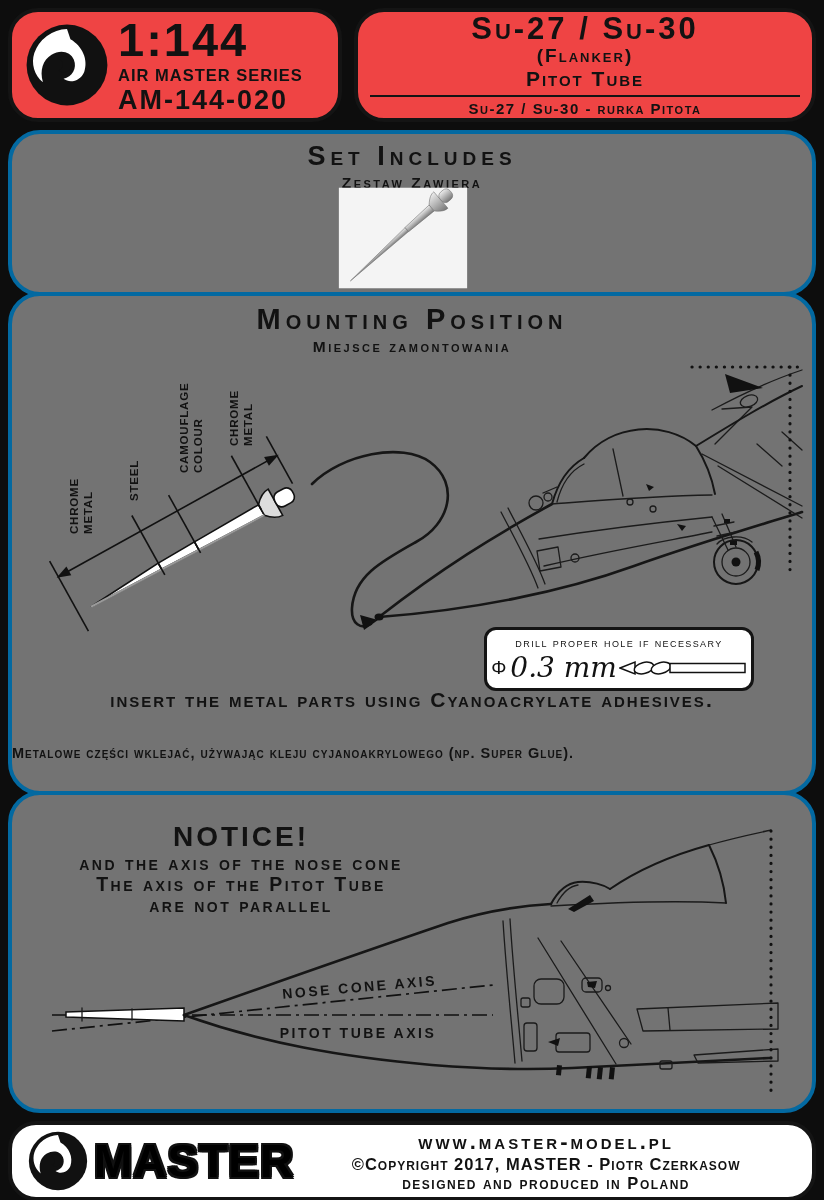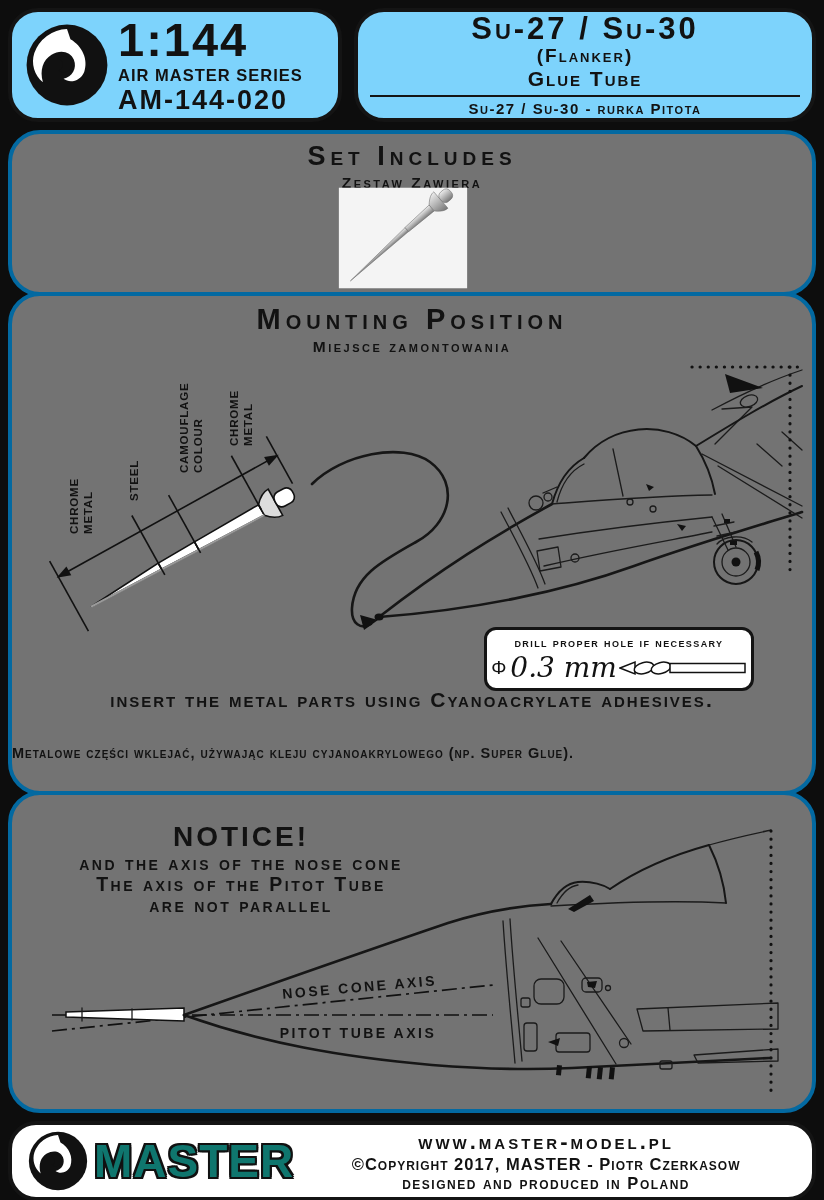--- a/index.html
+++ b/index.html
@@ -10,21 +10,21 @@
     padding:8px;
     font-family:"Liberation Sans", sans-serif;
     color:#121212;
     overflow:hidden;
   }
   .sc { font-variant:small-caps; }
   .panel { background:#737373; border:4px solid #0369a1; position:relative; }
 
   
   .header-row { display:flex; gap:12px; height:114px; }
-  .hbox { background:#7dd3fc; border:4px solid #141414; border-radius:30px; }
+  .hbox { background:#ef4444; border:4px solid #141414; border-radius:30px; }
   .hbox-left { width:334px; display:flex; align-items:center; padding-left:12px; }
   .hbox-right { flex:1; display:flex; flex-direction:column; align-items:center; justify-content:center; text-align:center; }
   .logo-svg { width:86px; height:92px; flex:0 0 auto; }
   .brand-col { margin-left:8px; display:flex; flex-direction:column; align-items:flex-start; line-height:1; }
   .scale-txt { font-size:47px; font-weight:bold; letter-spacing:2px; }
   .series-txt { font-size:16.5px; letter-spacing:1px; margin-top:4px; font-weight:bold; }
   .code-txt { font-size:27px; letter-spacing:2px; margin-top:3px; font-weight:bold; }
   .title-main { font-size:31px; font-weight:bold; letter-spacing:3px; line-height:1.05; }
   .title-variant { font-size:19px; font-weight:bold; letter-spacing:2px; line-height:1.15; }
   .title-part { font-size:21px; font-weight:bold; letter-spacing:2px; line-height:1.15; }
@@ -37,38 +37,38 @@
   .notice-panel { margin-top:-4px; height:322px; border-radius:32px; overflow:hidden; }
   .sec-title { text-align:center; font-size:27px; font-weight:bold; letter-spacing:5px; margin-top:7px; }
   .sec-sub { text-align:center; font-size:15.5px; font-weight:bold; letter-spacing:2.5px; margin-top:2px; }
 
   .set-part-img { position:absolute; left:50%; top:52px; transform:translateX(-56%); width:150px; height:104px; }
 
   .mount-diagram { position:absolute; left:0; top:58px; width:100%; height:352px; }
   .drill-box { position:absolute; left:472px; top:331px; width:270px; height:64px;
     border:3px solid #141414; border-radius:12px; background:#fff;
     display:flex; flex-direction:column; align-items:center; padding-top:6px; }
-  .drill-line1 { font-size:12.5px; letter-spacing:1.4px; font-weight:bold; }
+  .drill-line1 { font-size:12.5px; letter-spacing:1.4px; font-weight:normal; }
   .drill-row { display:flex; align-items:center; margin-top:1px; }
   .drill-phi { font-size:19px; }
   .drill-val { font-family:"DejaVu Serif", serif; font-style:italic; font-size:28px; margin:0 2px 0 4px; }
   .glue-en { position:absolute; top:392px; width:100%; text-align:center; font-size:21px; letter-spacing:2px; font-weight:bold; }
   .glue-pl { position:absolute; top:449px; width:100%; text-align:left; font-size:14.5px; letter-spacing:1px; font-weight:bold; }
 
   .notice-text { position:absolute; left:14px; top:26px; width:430px; text-align:center; z-index:2; }
   .notice-title { font-size:28px; font-weight:bold; letter-spacing:3px; }
   .notice-line { font-size:19.5px; font-weight:bold; letter-spacing:2.5px; line-height:1.08; }
   .notice-line:first-of-type { margin-top:10px; }
   .notice-diagram { position:absolute; left:0; top:0; width:100%; height:314px; }
 
   
   .footer-panel { margin-top:8px; height:80px; border-radius:28px; background:#fff; border:4px solid #141414;
     display:flex; align-items:center; padding:0 14px; }
   .footer-logo { width:64px; height:62px; flex:0 0 auto; }
-  .brand-word { font-size:46px; font-weight:bold; letter-spacing:1px; color:#0f766e; margin-left:4px; line-height:1;
+  .brand-word { font-size:46px; font-weight:bold; letter-spacing:1px; color:#000000; margin-left:4px; line-height:1;
     text-shadow:-2px -2px 0 #111, 2px -2px 0 #111, -2px 2px 0 #111, 2px 2px 0 #111, 0 -2px 0 #111, 0 2px 0 #111, -2px 0 0 #111, 2px 0 0 #111; }
   .footer-texts { flex:1; text-align:center; line-height:1.15; }
   .site-txt { font-size:22px; font-weight:bold; letter-spacing:3px; }
   .copy-txt { font-size:16.5px; font-weight:bold; letter-spacing:1px; }
   .origin-txt { font-size:16.5px; font-weight:bold; letter-spacing:1.5px; }
 
   svg text { font-family:"Liberation Sans", sans-serif; fill:#121212; }
   .draw { fill:none; stroke:#161616; stroke-width:2; stroke-linecap:round; stroke-linejoin:round; }
   .draw-thin { fill:none; stroke:#1b1b1b; stroke-width:1.3; stroke-linecap:round; stroke-linejoin:round; }
   .dim { fill:none; stroke:#111; stroke-width:1.6; }
@@ -89,21 +89,21 @@
     </svg>
     <div class="brand-col">
       <div class="scale-txt">1:144</div>
       <div class="series-txt">AIR MASTER SERIES</div>
       <div class="code-txt">AM-144-020</div>
     </div>
   </div>
   <div class="hbox hbox-right">
     <div class="title-main sc">Su-27 / Su-30</div>
     <div class="title-variant sc">(Flanker)</div>
-    <div class="title-part sc">Glue Tube</div>
+    <div class="title-part sc">Pitot Tube</div>
     <div class="title-rule"></div>
     <div class="title-sub sc">Su-27 / Su-30 - rurka Pitota</div>
   </div>
 </div>
 
 <div class="panel set-panel">
   <div class="sec-title sc">Set Includes</div>
   <div class="sec-sub sc">Zestaw Zawiera</div>
   <svg class="set-part-img" viewBox="0 0 160 120">
     <defs>

